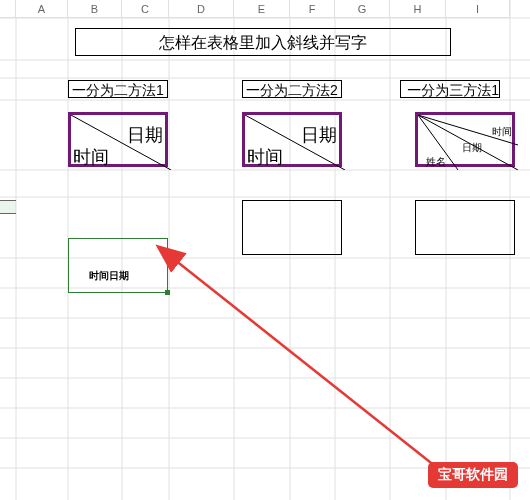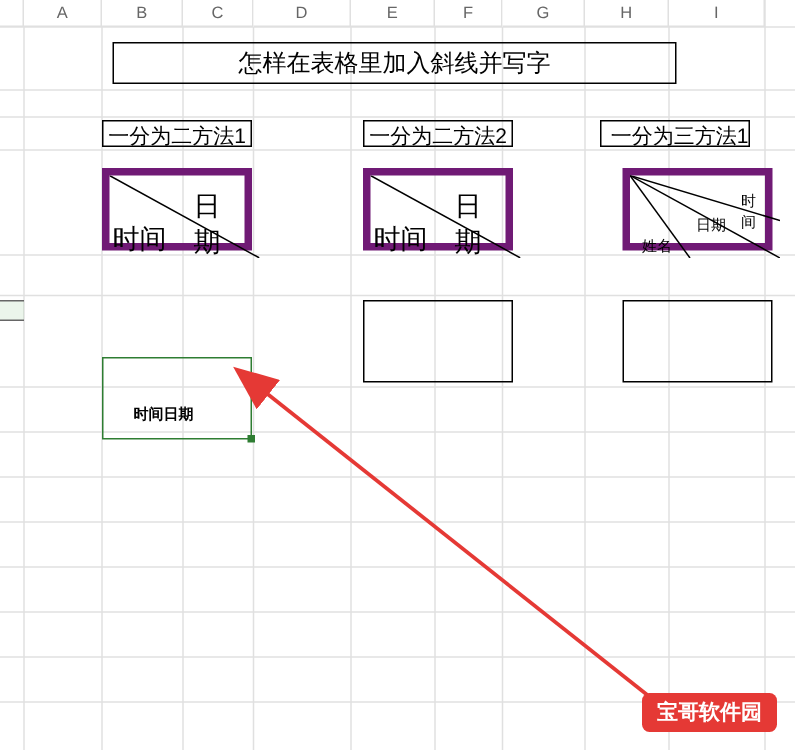--- a/index.html
+++ b/index.html
@@ -59,21 +59,21 @@
     line-height: 18px;
   }
   .m1 { left: 68px; top: 80px; }
   .m2 { left: 242px; top: 80px; }
   .m3 { left: 400px; top: 80px; text-align: right; }
 
   .diag-cell {
     position: absolute;
     width: 100px;
     height: 55px;
-    border: 5px solid #701a75;
+    border: 3px solid #701a75;
   }
   .d1 { left: 68px; top: 112px; }
   .d2 { left: 242px; top: 112px; }
   .d3 { left: 415px; top: 112px; }
 
   .diag-text {
     position: absolute;
     font-family: "SimSun", serif;
   }
   .t-date1 { font-size: 18px; left: 56px; top: 8px; }

